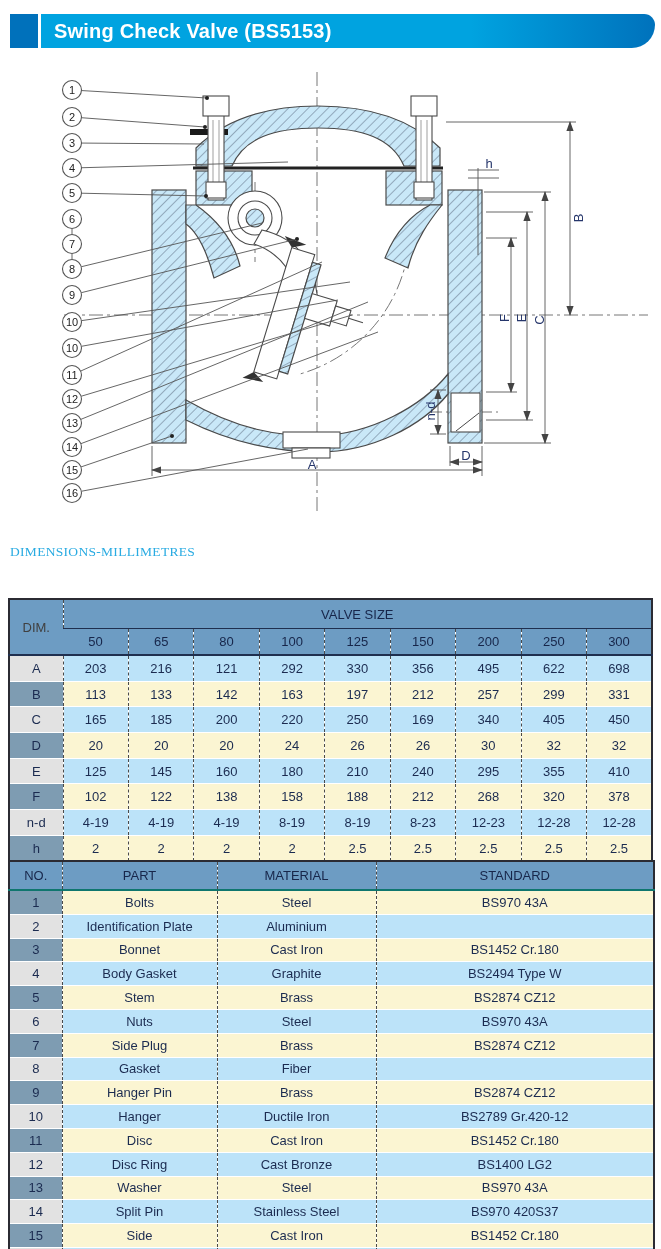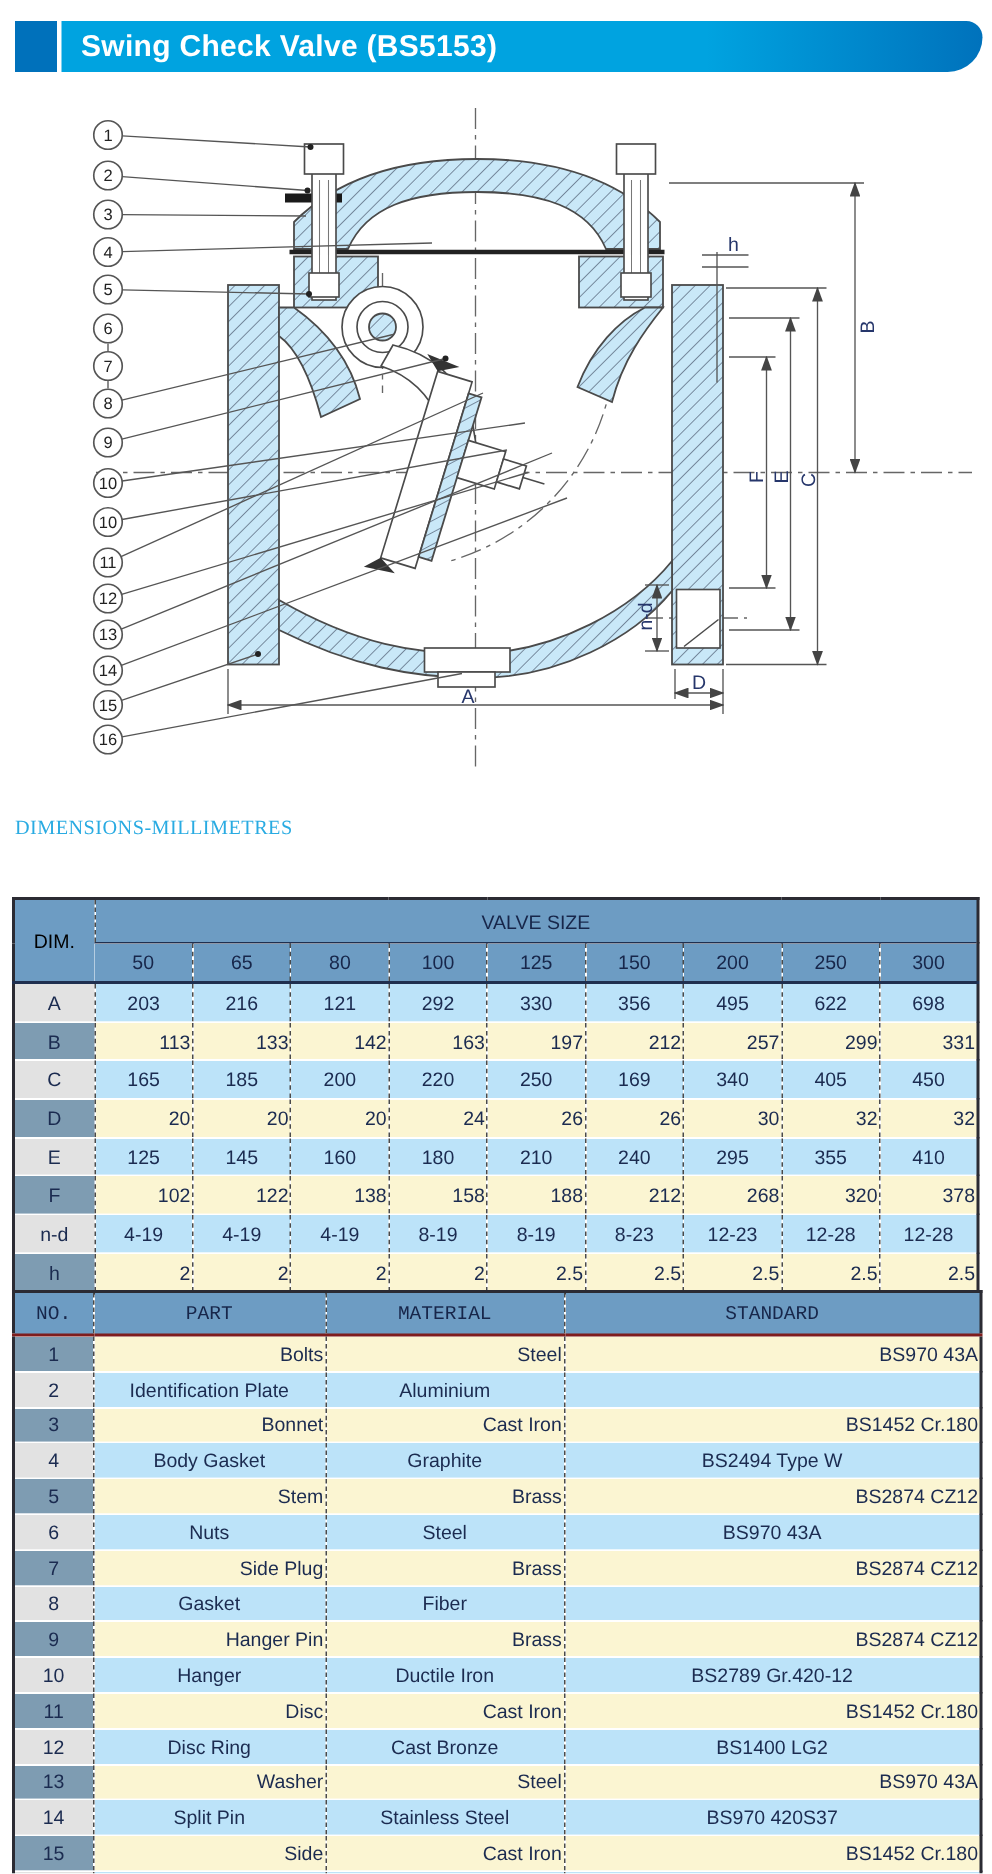--- a/index.html
+++ b/index.html
@@ -29,28 +29,28 @@
   
   table{border-collapse:collapse;table-layout:fixed;font-size:13px;color:#1B2B50;text-align:center;}
   .dims-table{position:absolute;left:8px;top:598px;width:645px;border:2px solid #2b2b33;}
   .parts-table{position:absolute;left:8px;top:860px;width:645px;border:2px solid #2b2b33;}
   th,td{border-left:1px dashed #4a4a4a;font-weight:400;overflow:hidden;white-space:nowrap;}
   th:first-child,td:first-child{border-left:none;}
   .hdr{background:#6D9CC3;color:#17264a;margin-left:24px;}
   .dims-table .group-row th{height:26px;border-bottom:1.5px solid #1f2f4f;}
   .dims-table .size-row th{height:23px;}
   .dims-table thead{border-bottom:2px solid #1f2f4f;}
-  .parts-table thead th{height:25px;border-bottom:2px solid #7f1d1d;font-family:Liberation Mono, monospace;}
+  .parts-table thead th{height:25px;border-bottom:2px solid #0f766e;}
   .dims-table tbody td{height:22.7px;border-top:1px solid rgba(255,255,255,.85);}
   .parts-table tbody td{height:20.8px;border-top:1px solid rgba(255,255,255,.85);}
   td.lbl-light{background:#E2E2E2;}
   td.lbl-dark{background:#7E9CB2;}
   tr.row-blue td.val{background:#BCE3F9;}
-  tr.row-cream td.val{background:#FBF5D2;text-align:right;}
-  .corner{background:#6D9CC3;color:#000000;}
+  tr.row-cream td.val{background:#FBF5D2;}
+  .corner{background:#6D9CC3;color:#404040;}
 </style>
 </head>
 <body>
 
 <div class="page">
 
   <header class="banner">
     <div class="banner-tab"></div>
     <div class="banner-main">
       <span>Swing Check Valve (BS5153)</span>

